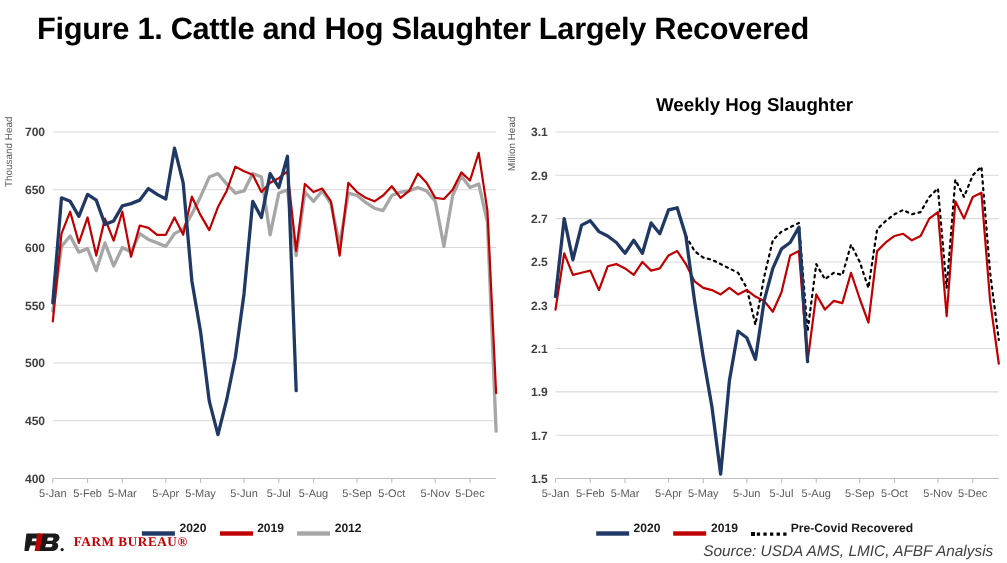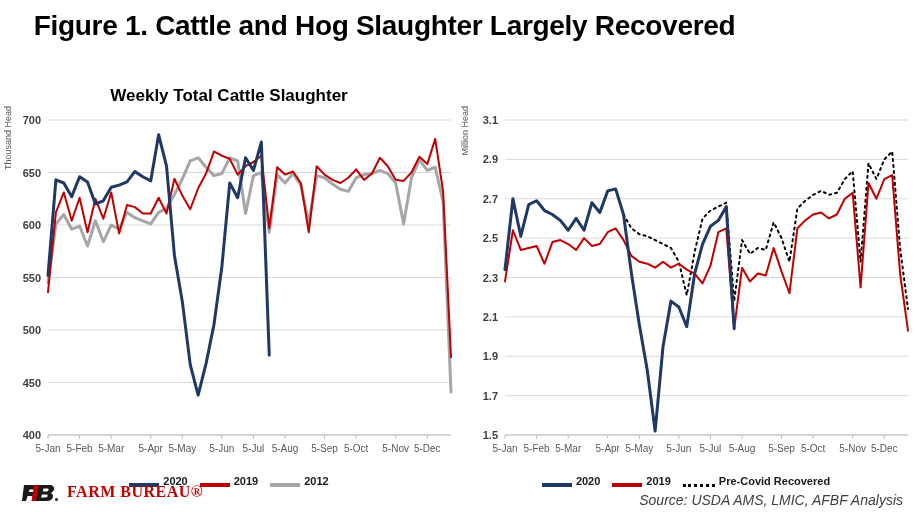--- a/index.html
+++ b/index.html
@@ -42,30 +42,29 @@
   #legend-right{top:385px;}
   .legend-item{display:flex;align-items:flex-end;gap:4px;}
   .legend-swatch{display:inline-block;width:30px;height:0;border-top-width:4px;border-top-style:solid;}
   .legend-swatch.dotted{border-top-width:3px;border-top-style:dotted;border-top-color:#000000;width:32px;}
   .legend-label{font-size:11px;font-weight:bold;color:#1a1a1a;}
   #source-note{
     position:absolute;right:12px;top:492px;
     font-size:14px;font-style:italic;color:#404040;
   }
   #fb-logo{position:absolute;left:22px;top:482px;display:flex;align-items:center;gap:7px;}
-  #fb-logo-text{font-size:16px;font-weight:bold;color:#C00000;letter-spacing:0.5px;
+  #fb-logo-text{font-size:12px;font-weight:bold;color:#C00000;letter-spacing:0.5px;
     font-family:"Liberation Serif",serif;}
 </style>
 </head>
 <body>
 
 <div id="figure-title">Figure 1. Cattle and Hog Slaughter Largely Recovered</div>
 
 <div class="panel" id="panel-left">
-  <div class="panel-title">Weekly Total Cattle Slaughter</div>
   <div class="axis-title" id="ytitle-left">Thousand Head</div>
   <svg class="plot-svg" id="svg-cattle" viewBox="0 0 458 420" preserveAspectRatio="none">
       <line x1="48" y1="357" x2="451" y2="357" class="gridline"></line>
       <line x1="48" y1="304.5" x2="451" y2="304.5" class="gridline"></line>
       <line x1="48" y1="252" x2="451" y2="252" class="gridline"></line>
       <line x1="48" y1="199.5" x2="451" y2="199.5" class="gridline"></line>
       <line x1="48" y1="147" x2="451" y2="147" class="gridline"></line>
       <line x1="48" y1="94.5" x2="451" y2="94.5" class="gridline"></line>
       <line x1="48" y1="42" x2="451" y2="42" class="gridline"></line>
       <line x1="48" y1="357" x2="451" y2="357" class="axisline"></line>
@@ -114,20 +113,21 @@
         <span class="legend-label">2019</span>
       </div>
       <div class="legend-item">
         <span class="legend-swatch" style="border-top-color: rgb(166, 166, 166);"></span>
         <span class="legend-label">2012</span>
       </div>
     </div>
 </div>
 
 <div class="panel" id="panel-right">
+  <div class="panel-title">Weekly Hog Slaughter</div>
   <div class="axis-title" id="ytitle-right">Million Head</div>
   <svg class="plot-svg" id="svg-hogs" viewBox="0 0 458 420" preserveAspectRatio="none">
       <line x1="48" y1="357" x2="451" y2="357" class="gridline"></line>
       <line x1="48" y1="317.625" x2="451" y2="317.625" class="gridline"></line>
       <line x1="48" y1="278.25" x2="451" y2="278.25" class="gridline"></line>
       <line x1="48" y1="238.875" x2="451" y2="238.875" class="gridline"></line>
       <line x1="48" y1="199.50000000000006" x2="451" y2="199.50000000000006" class="gridline"></line>
       <line x1="48" y1="160.125" x2="451" y2="160.125" class="gridline"></line>
       <line x1="48" y1="120.74999999999997" x2="451" y2="120.74999999999997" class="gridline"></line>
       <line x1="48" y1="81.375" x2="451" y2="81.375" class="gridline"></line>

